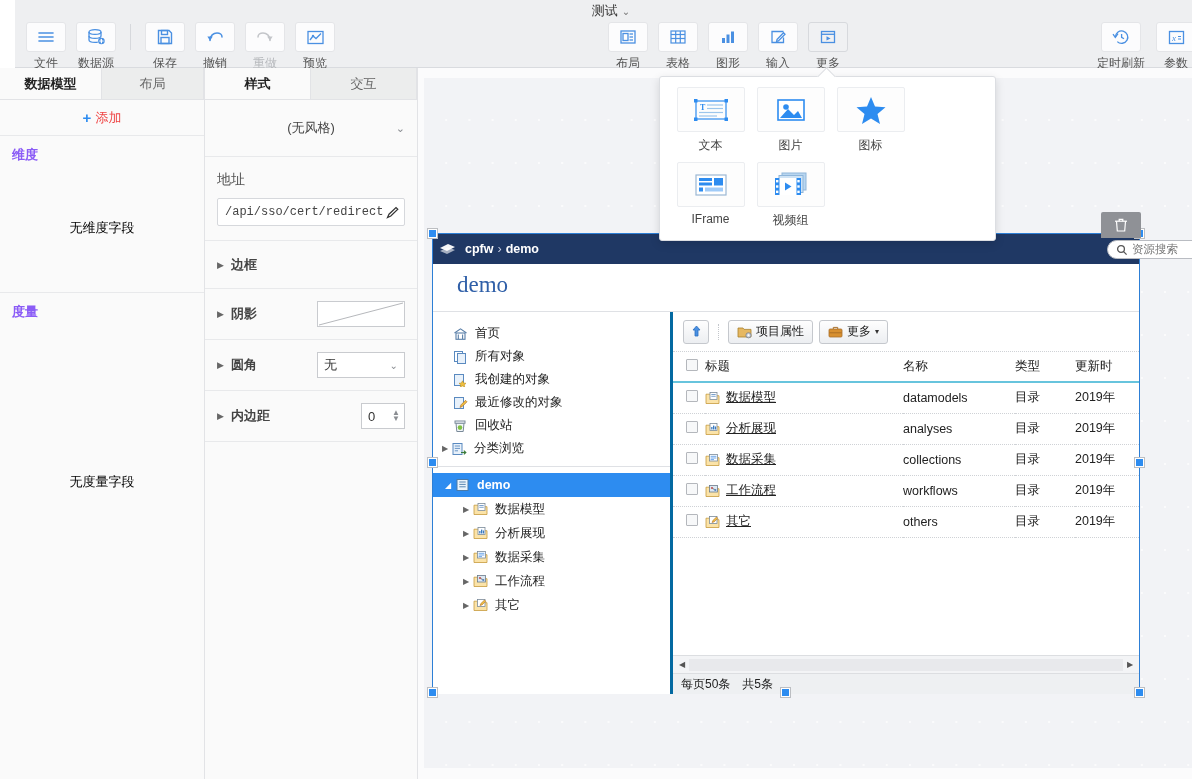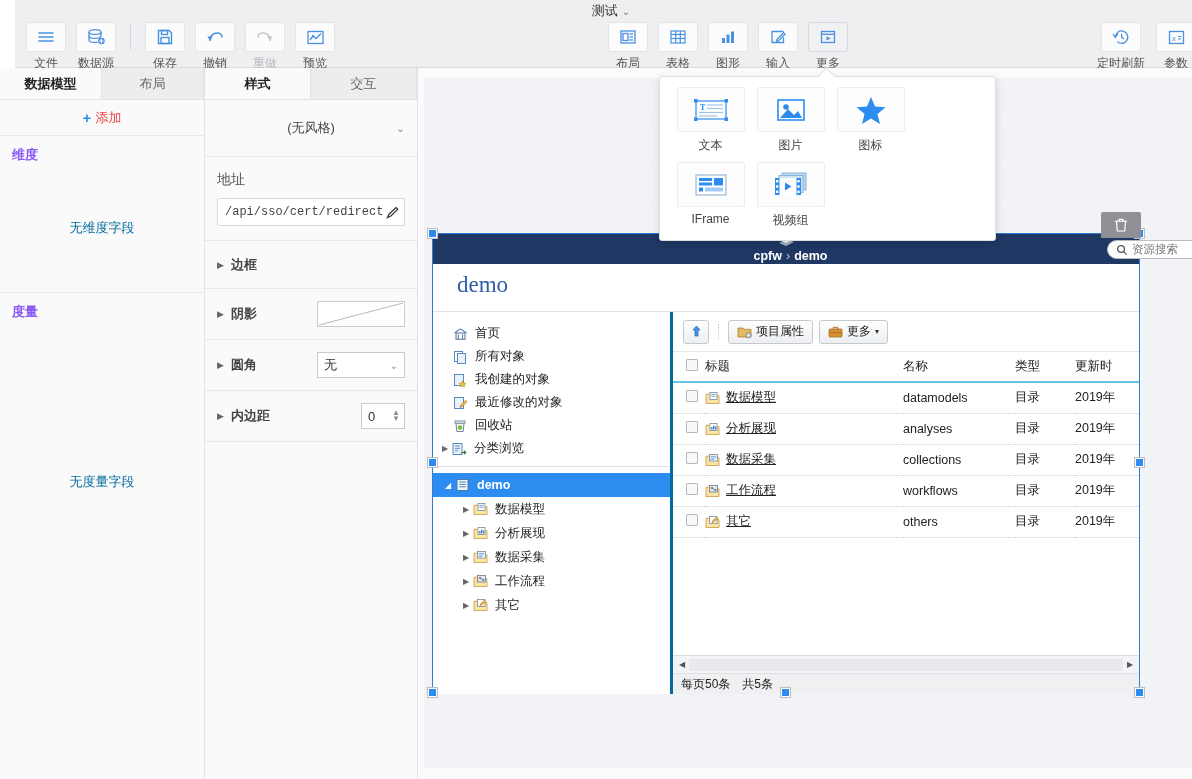--- a/index.html
+++ b/index.html
@@ -79,21 +79,21 @@
   .tab.sel { background:#fafafa; color:#222; font-weight:bold; }
   .add-row {
     height:36px; display:flex; align-items:center; justify-content:center;
     border-bottom:1px solid #e8e9eb; cursor:pointer;
   }
   .add-row .plus { color:#2d8cf0; font-size:15px; font-weight:bold; margin-right:4px; }
   .add-row .txt { color:#ef4444; font-size:13px; }
   .sec-title { padding:10px 12px 0 12px; font-size:13px; font-weight:bold; color:#8b5cf6; }
   .sec-empty {
     height:128px; display:flex; align-items:center; justify-content:center;
-    font-size:13px; color:#0369a1;
+    font-size:13px; color:#000000;
   }
   .sec-divider { border-bottom:1px solid #e8e9eb; }
 
   
   #style-panel {
     position:absolute; left:205px; top:68px; width:213px; bottom:0;
     background:#fafafa; border-right:1px solid #e2e3e6;
   }
   .sp-block { border-bottom:1px solid #e8e9eb; padding:14px 12px; }
   .sp-style-sel {
@@ -167,21 +167,21 @@
 
   #trash-btn {
     position:absolute; left:1101px; top:212px; width:40px; height:26px;
     background:#8f9196; border-radius:2px 2px 0 0; z-index:11;
     display:flex; align-items:center; justify-content:center; cursor:pointer;
   }
 
   
   .pt-topbar {
     height:30px; background:#1f3864; display:flex; align-items:center;
-    padding:0 24px; position:relative;flex-direction:column;
+    padding:0 6px; position:relative;
   }
   .pt-crumb { color:#fff; font-size:12.5px; font-weight:bold; margin-left:9px; }
   .pt-crumb .sep { font-weight:normal; color:#c6cde0; margin:0 4px; }
   .pt-search {
     position:absolute; right:-134px; top:6px; width:166px; height:19px;
     background:#fff; border:1px solid #b9bcc2; border-radius:10px;
     display:flex; align-items:center; padding:0 8px; font-size:11.5px; color:#777;
   }
   .pt-header {
     height:48px; border-bottom:1px solid #dfe1e5; position:relative; background:#fff;

